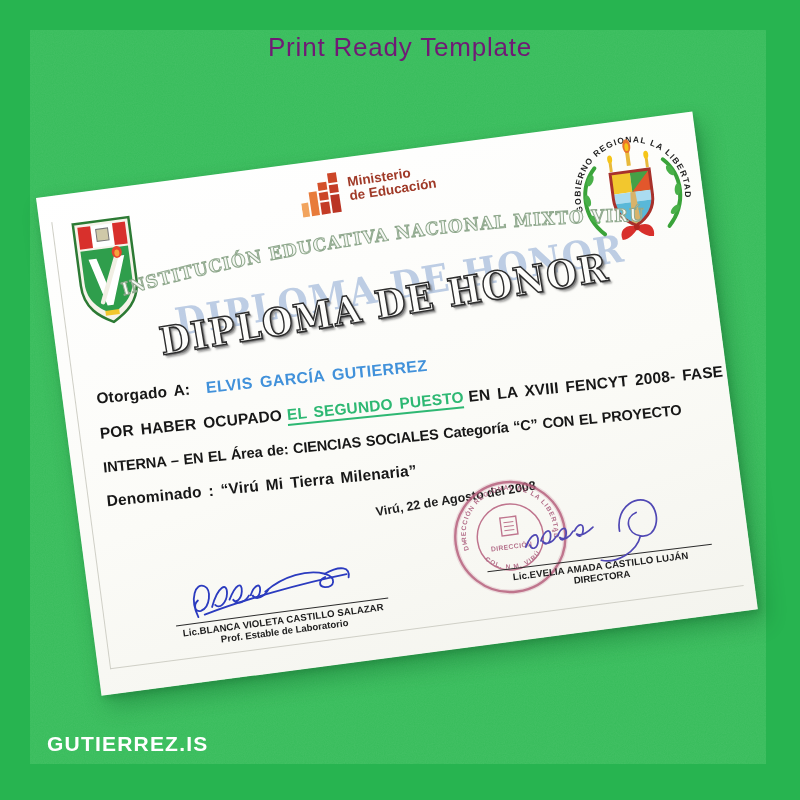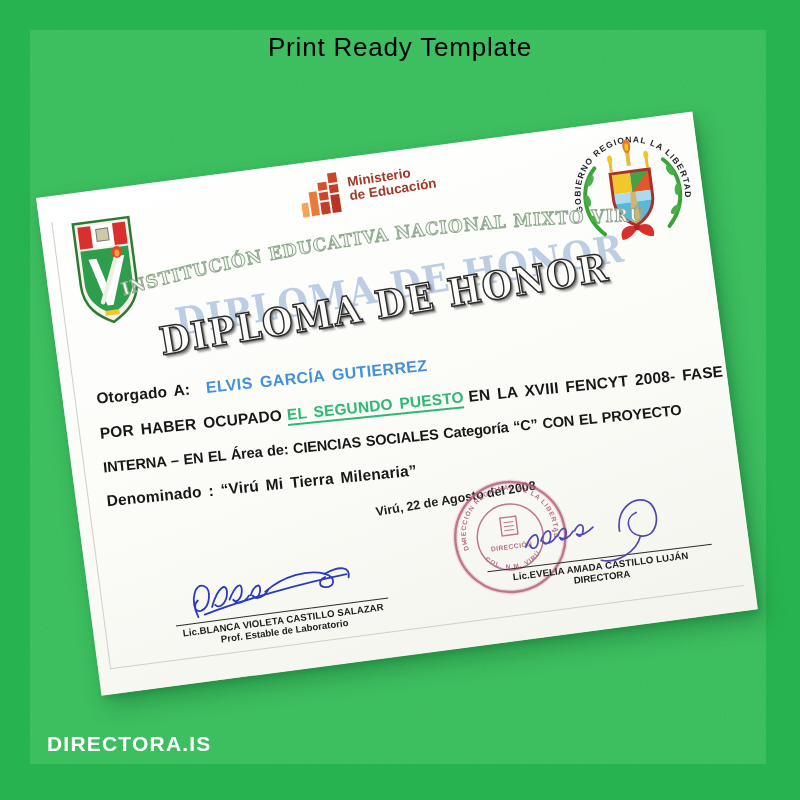--- a/index.html
+++ b/index.html
@@ -1,20 +1,20 @@
 <!DOCTYPE html>
 <html><head>
 <meta charset="utf-8">
 <style>
   html,body{margin:0;padding:0;}
   body{width:800px;height:800px;overflow:hidden;font-family:"Liberation Sans",sans-serif;}
   .stage{position:relative;width:800px;height:800px;background:#27b450;}
   .panel{position:absolute;left:30px;top:30px;right:34px;bottom:36px;background:#36bc5a;}
   .noise{position:absolute;left:30px;top:30px;right:34px;bottom:36px;pointer-events:none;}
-  .banner-title{position:absolute;left:0;right:0;top:32px;text-align:center;color:#000000;
+  .banner-title{position:absolute;left:0;right:0;top:32px;text-align:center;color:#701a75;
     font-size:26px;font-weight:500;letter-spacing:.8px;}
   .brand{position:absolute;left:47px;top:732px;color:#ffffff;font-size:21px;font-weight:600;letter-spacing:1.2px;}
 
   
   .paper{position:absolute;left:36px;top:198px;width:662px;height:502px;
     background:linear-gradient(168deg,#ffffff 0%,#fbfbf7 55%,#f4f4ee 100%);
     transform:rotate(-7.5deg);transform-origin:0 0;
     box-shadow:6px 12px 22px rgba(0,70,25,.30),2px 3px 6px rgba(0,60,20,.18);}
   .scan-edge{position:absolute;left:12px;top:26px;width:638px;height:450px;
     border-left:1px solid #cfcfc6;border-bottom:1px solid #cfcfc6;}
@@ -233,14 +233,14 @@
           <path d="M172 22 C192 14 204 18 200 30"></path>
           <path d="M22 52 C72 40 142 30 198 26"></path>
         </g>
       </svg>
       <div class="sig-rule"></div>
       <div class="sig-name">Lic.BLANCA VIOLETA CASTILLO SALAZAR</div>
       <div class="sig-title">Prof. Estable de Laboratorio</div>
     </div>
   </div>
 
-  <div class="brand">DIRECTORA.IS</div>
+  <div class="brand">GUTIERREZ.IS</div>
 </div>
 
 </body></html>

